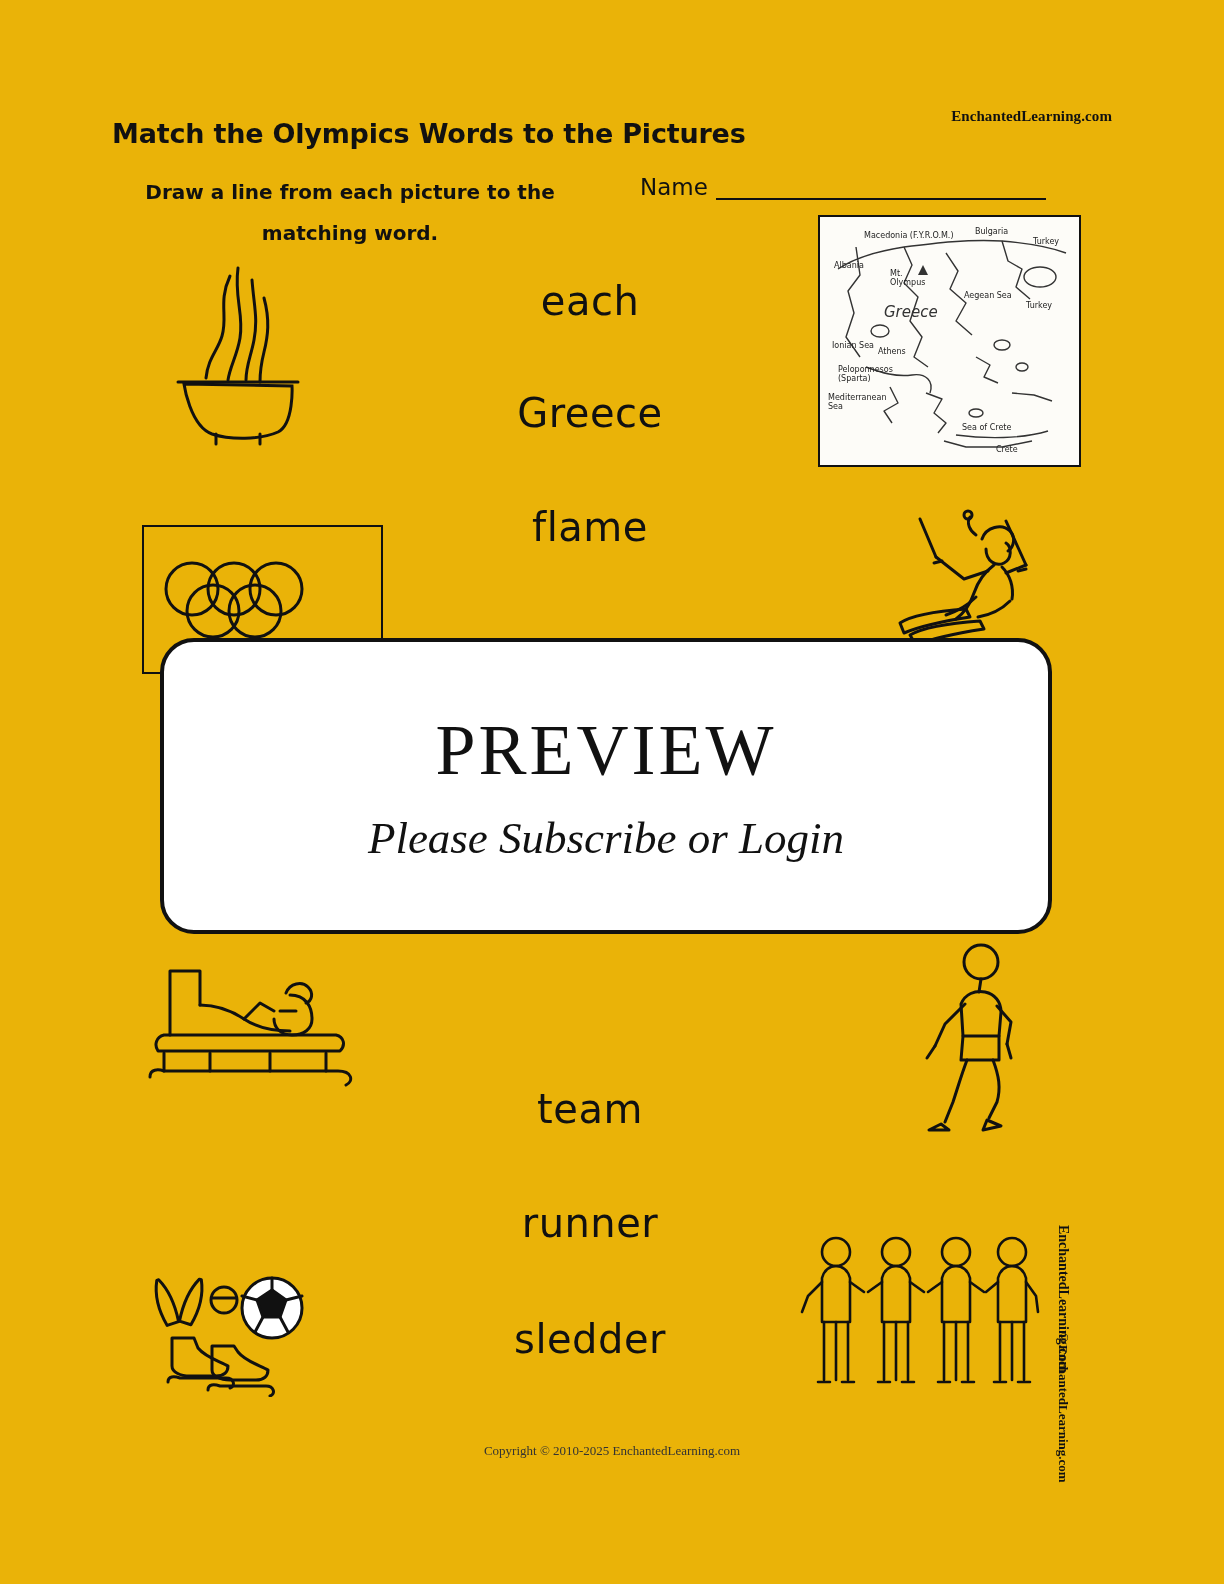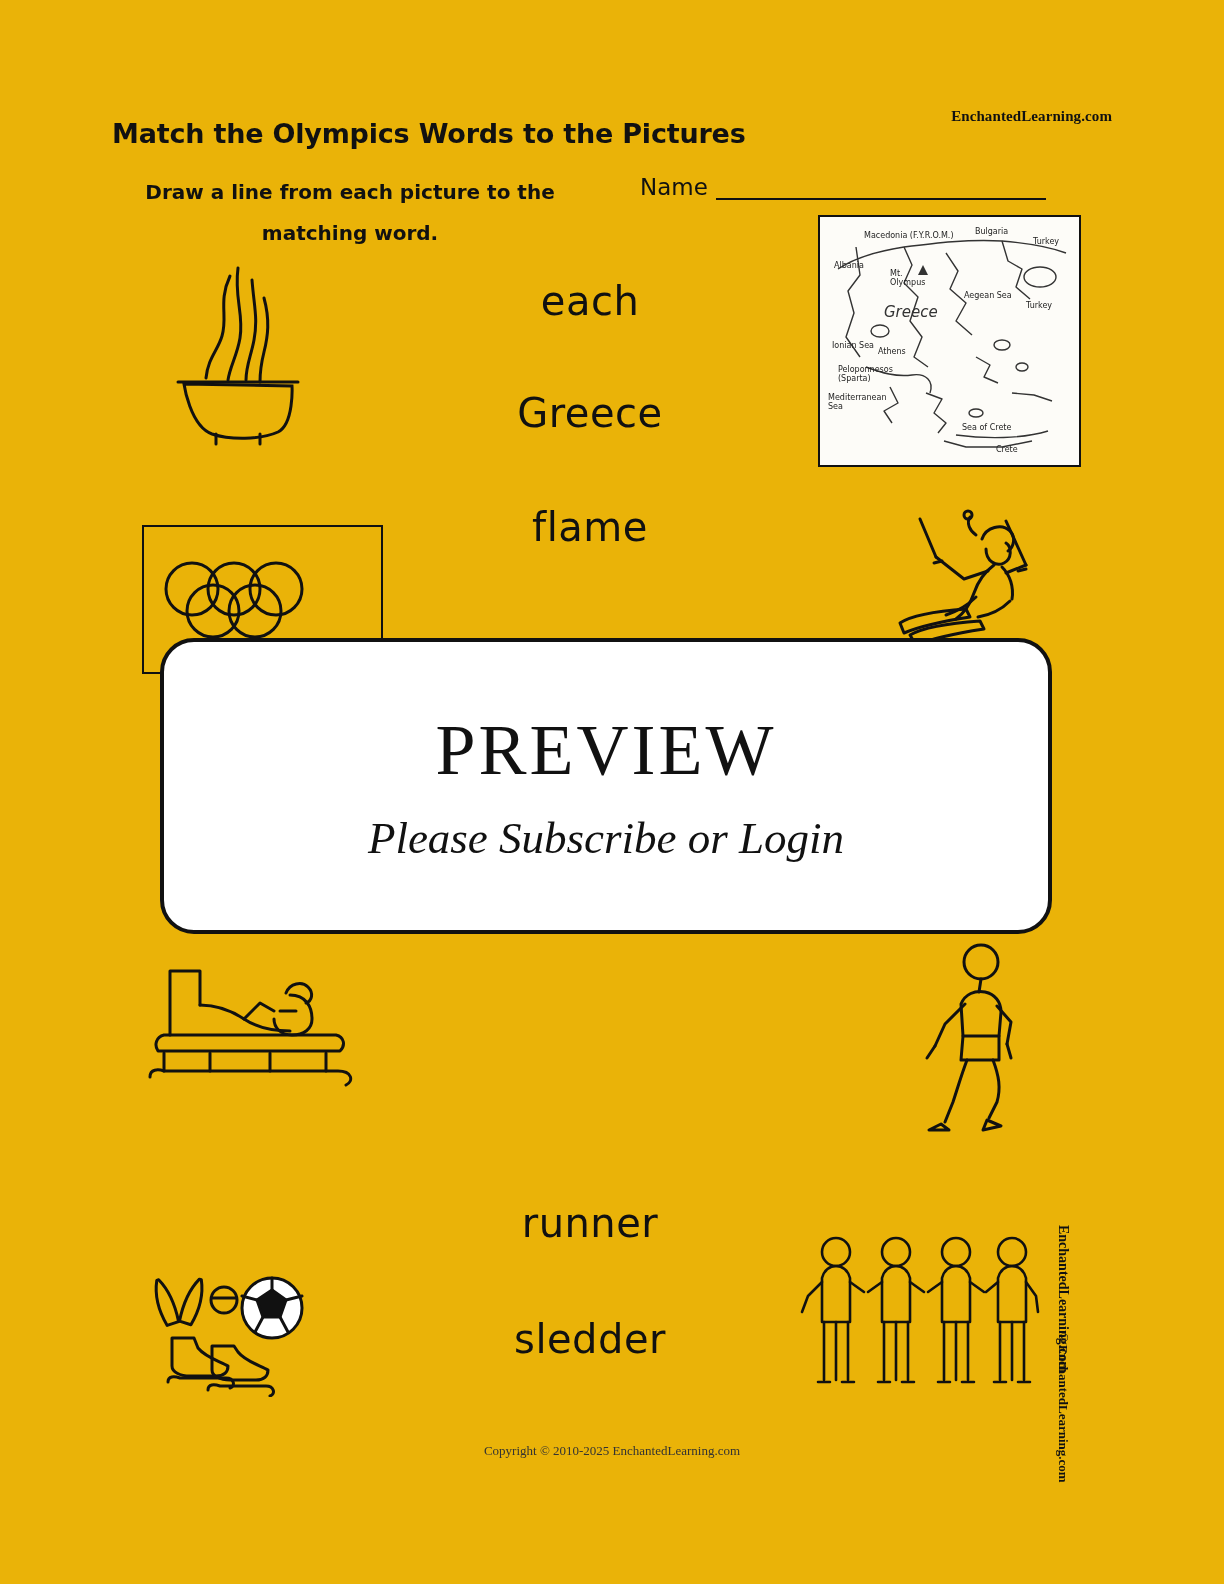--- a/index.html
+++ b/index.html
@@ -389,20 +389,21 @@
         <path d="M200 92 L200 150 M224 92 L224 150"></path>
         <path d="M212 92 L212 150"></path>
         <path d="M194 152 L206 152 M218 152 L230 152"></path>
       </g>
     </svg>
   </div>
 
   <div class="word" style="top:278px;">each</div>
   <div class="word" style="top:390px;">Greece</div>
   <div class="word" style="top:504px;">flame</div>
+  <div class="word" style="top:1086px;">team</div>
   <div class="word" style="top:1200px;">runner</div>
   <div class="word" style="top:1316px;">sledder</div>
 
   <div id="preview-overlay">
     <div id="preview-title">PREVIEW</div>
     <div id="preview-sub">Please Subscribe or Login</div>
   </div>
 
   <div class="vert-credit">EnchantedLearning.com</div>
   <div class="vert-credit2">©EnchantedLearning.com</div>

